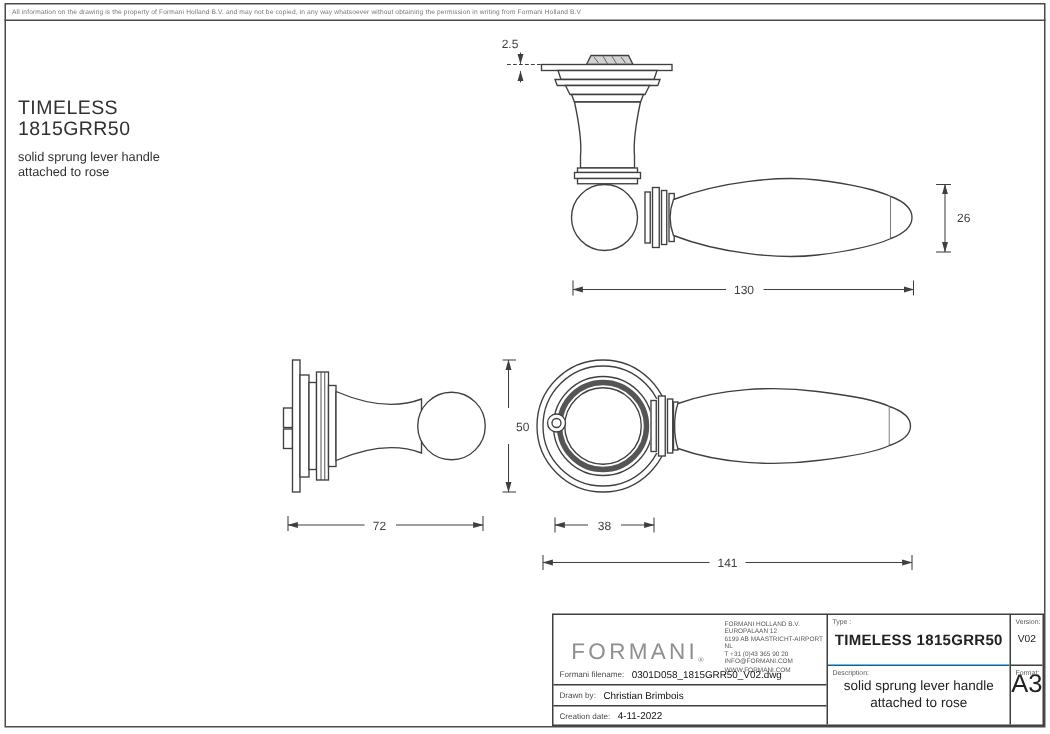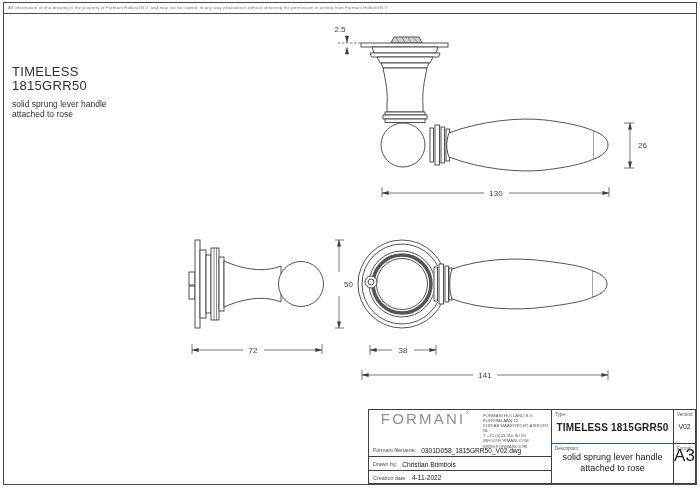--- a/index.html
+++ b/index.html
@@ -11,21 +11,21 @@
   .disc-strip{position:absolute;left:3px;right:3px;top:2px;height:11px;border-bottom:1px solid #4a4a4a;overflow:hidden;}
   .disc-text{position:absolute;left:5px;top:3px;font-size:4.4px;color:#777;white-space:nowrap;letter-spacing:.1px;}
   .hdr{position:absolute;left:12px;top:17px;margin-top:48px;}
   .hdr .series,.hdr .model{font-size:13px;line-height:14px;color:#303030;letter-spacing:.3px;}
   .hdr .sub{margin-top:7px;font-size:8.5px;line-height:9.5px;color:#303030;}
   svg{position:absolute;left:0;top:0;}
   svg text{font-family:"Liberation Sans",sans-serif;font-size:8px;fill:#3f3f3f;}
   
   .tb{position:absolute;left:368px;top:409px;width:326px;height:73px;border:1px solid #3f3f3f;background:#fff;}
   .tb .v{position:absolute;top:0;bottom:0;border-left:1px solid #3f3f3f;}
-  .tb-logo{position:absolute;left:0;top:0;width:112px;height:33px;display:flex;align-items:flex-start;justify-content:center;}
+  .tb-logo{position:absolute;left:0;top:0;width:112px;height:33px;display:flex;align-items:flex-end;justify-content:center;}
   .logo-text{font-size:15px;letter-spacing:2.2px;color:#8f8f8f;}
   .logo-mark{font-size:5px;color:#8f8f8f;vertical-align:super;letter-spacing:0;}
   .tb-company{position:absolute;left:114px;top:3px;width:67px;font-size:4.3px;line-height:5.1px;color:#5a5a5a;}
   .tb-type{position:absolute;left:183px;top:0;width:121px;height:33px;border-bottom:1px solid #0369a1;}
   .tb-version{position:absolute;left:305px;top:0;right:0;height:33px;border-bottom:1px solid #3f3f3f;}
   .cell-label{position:absolute;left:3px;top:2px;font-size:4.6px;color:#5a5a5a;}
   .tb-type .val{margin-top:12px;text-align:center;font-size:10px;font-weight:bold;color:#222;letter-spacing:.2px;}
   .tb-version .val{margin-top:13px;text-align:center;font-size:6.8px;color:#222;}
   .tb-row{position:absolute;left:0;width:182px;display:flex;align-items:center;padding-left:4px;box-sizing:border-box;}
   .tb-row .lbl{font-size:5.4px;color:#4a4a4a;margin-right:5px;}

